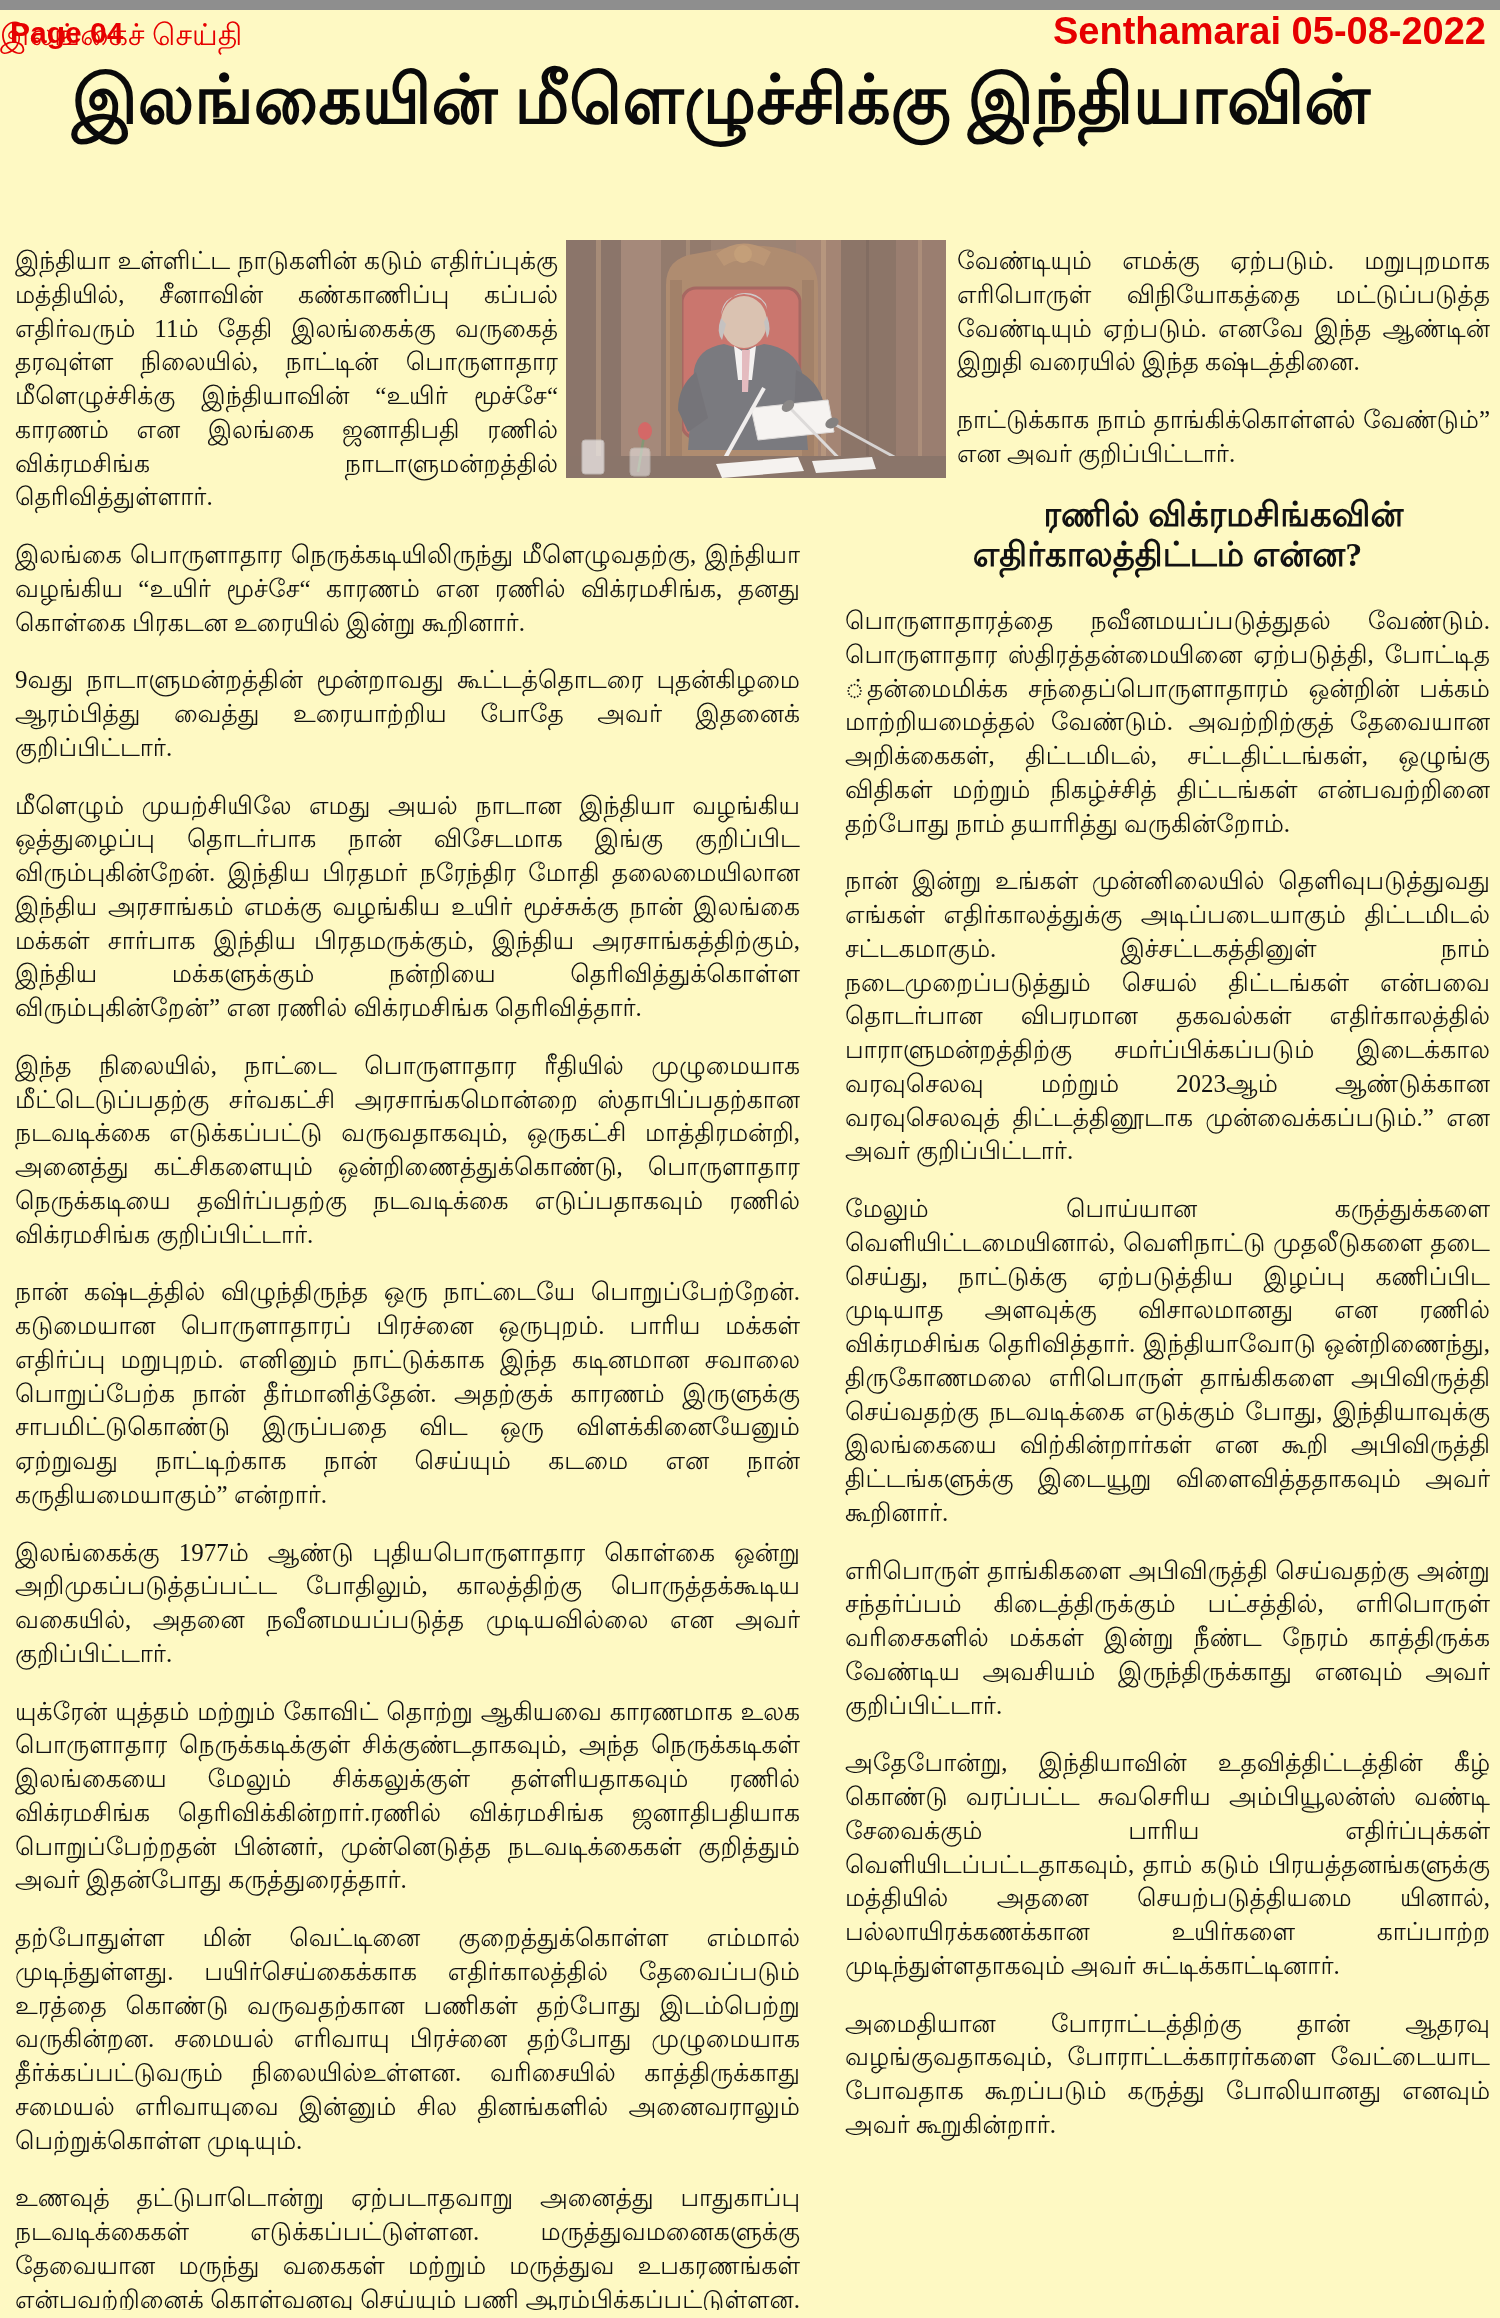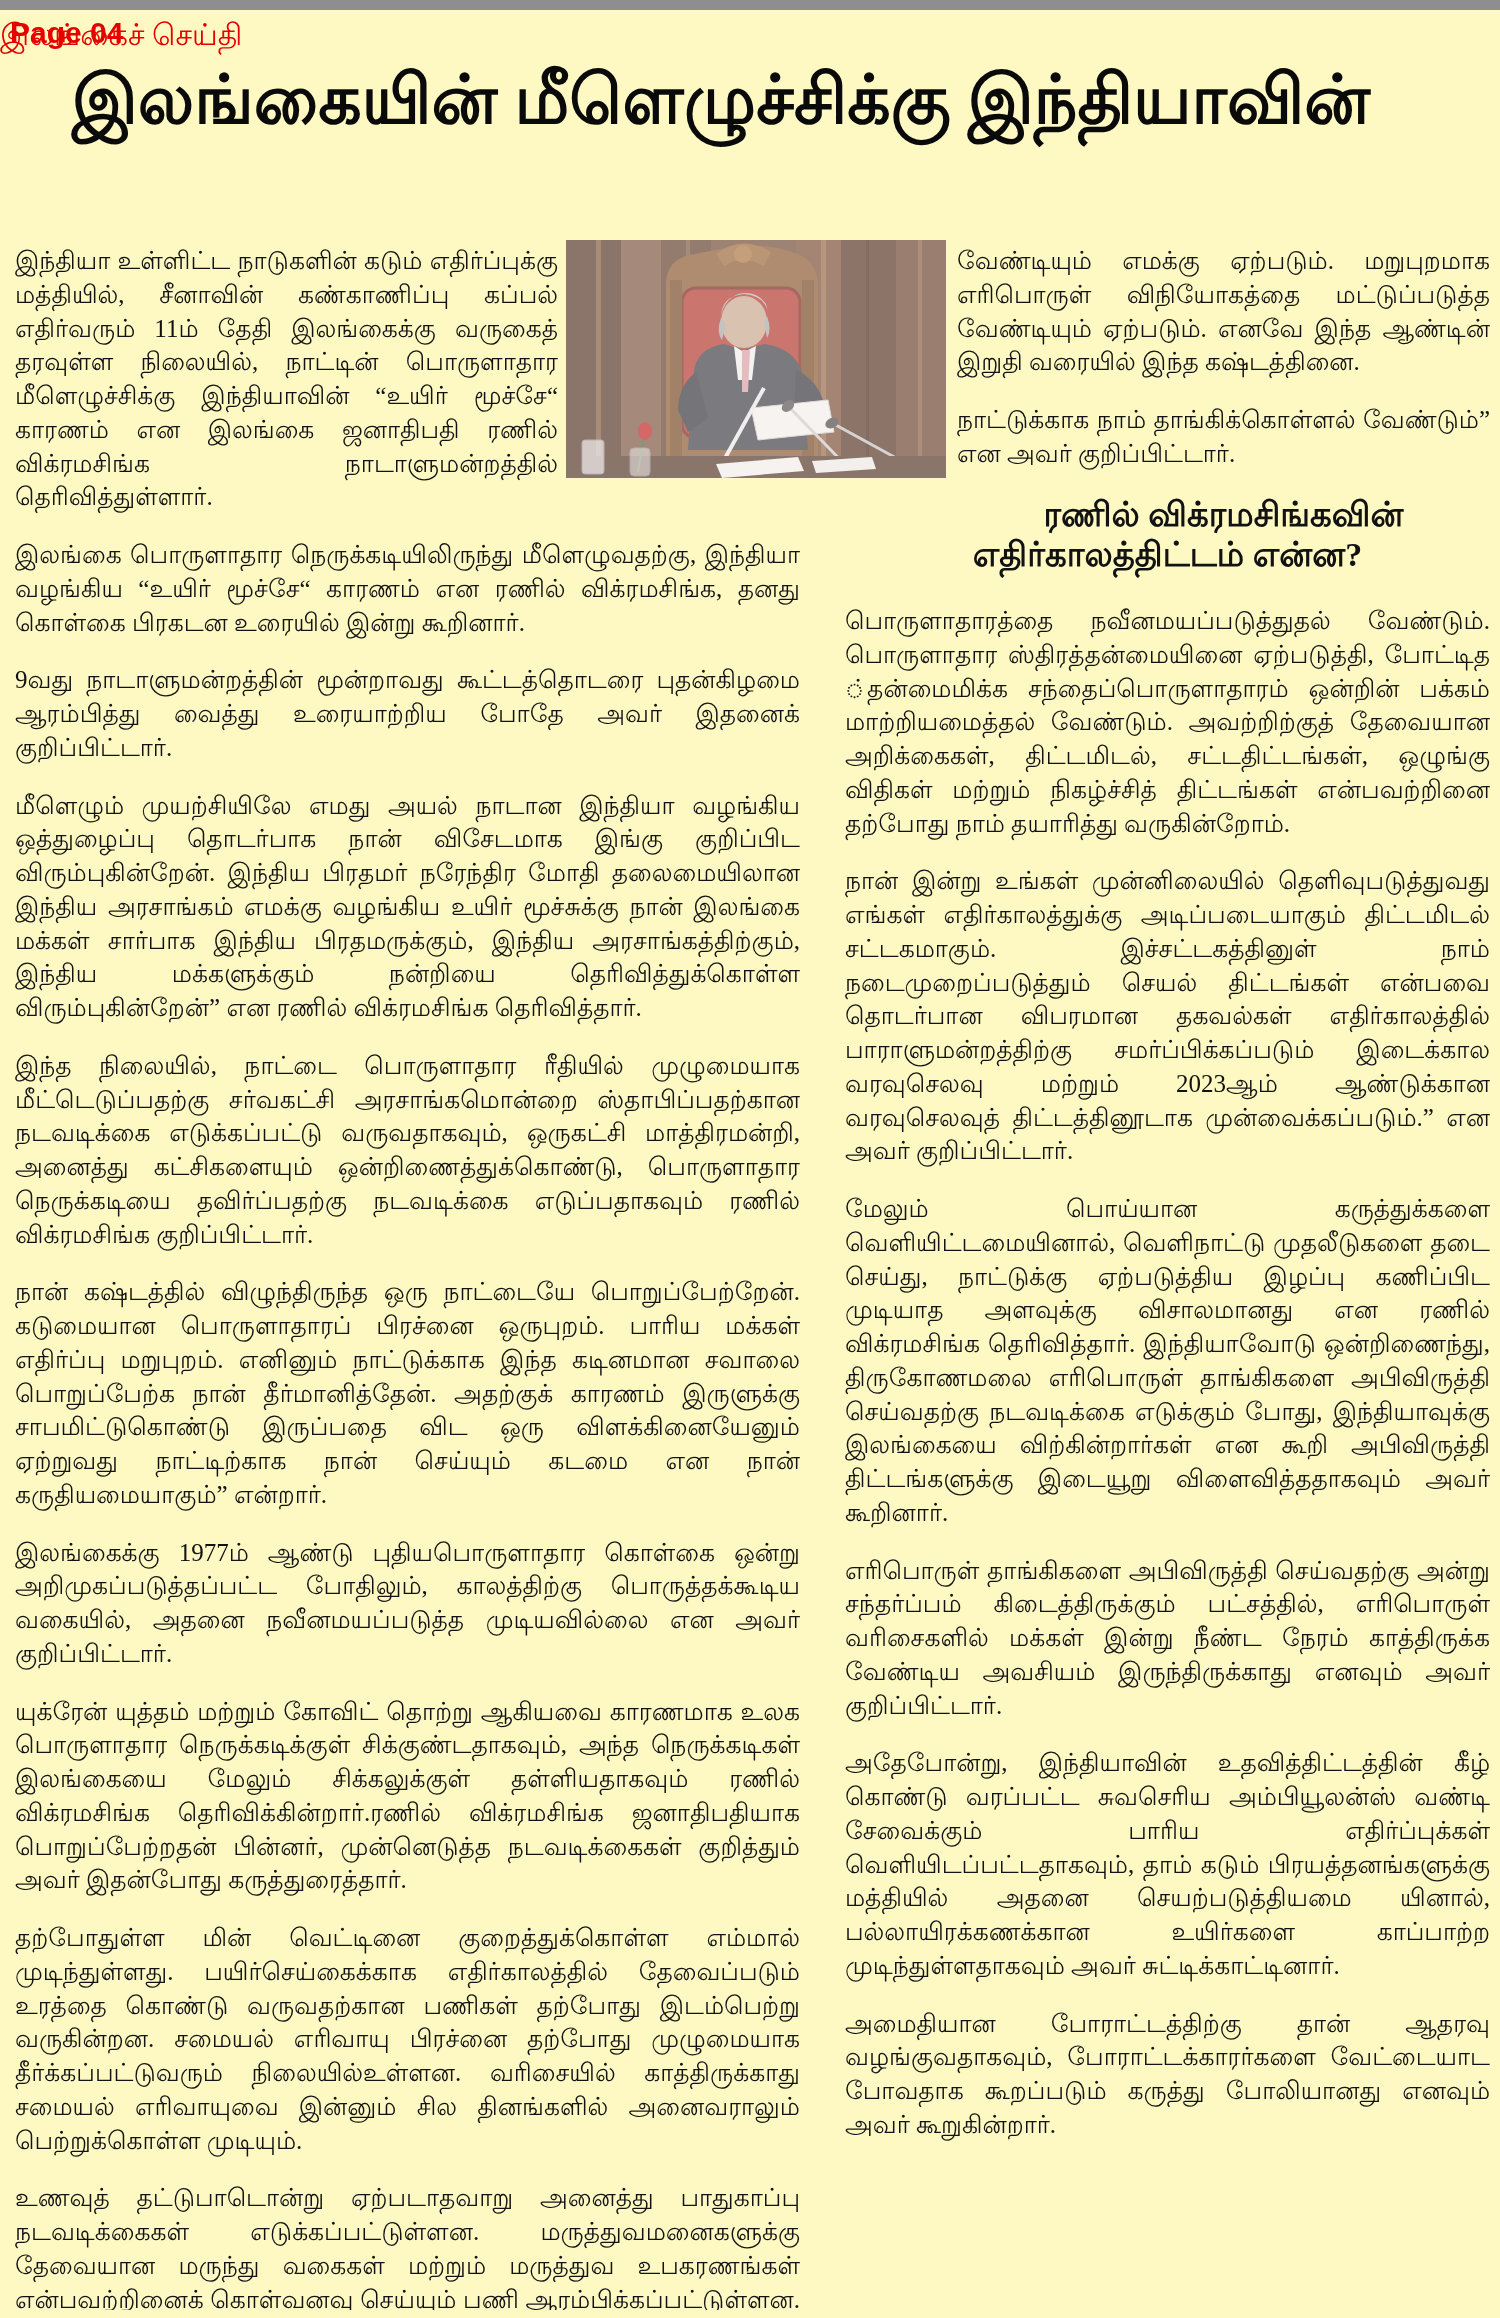--- a/index.html
+++ b/index.html
@@ -58,20 +58,21 @@
 </style>
 </head>
 <body>
 
 <div class="page">
 
   <div class="topbar"></div>
 
   <div class="hdr-left">Page 04</div>
   <div class="hdr-center">இலங்கைச் செய்தி</div>
+  <div class="hdr-right">Senthamarai 05-08-2022</div>
 
   <div class="headline">
     <div>இலங்கையின் மீளெழுச்சிக்கு இந்தியாவின்</div>
   </div>
 
   <div class="photo">
     <svg width="380" height="238" viewBox="0 0 380 238" xmlns="http://www.w3.org/2000/svg">
 
       <rect x="0" y="0" width="380" height="238" fill="#6e4d38"></rect>
       <rect x="0" y="0" width="55" height="238" fill="#55382a"></rect>

